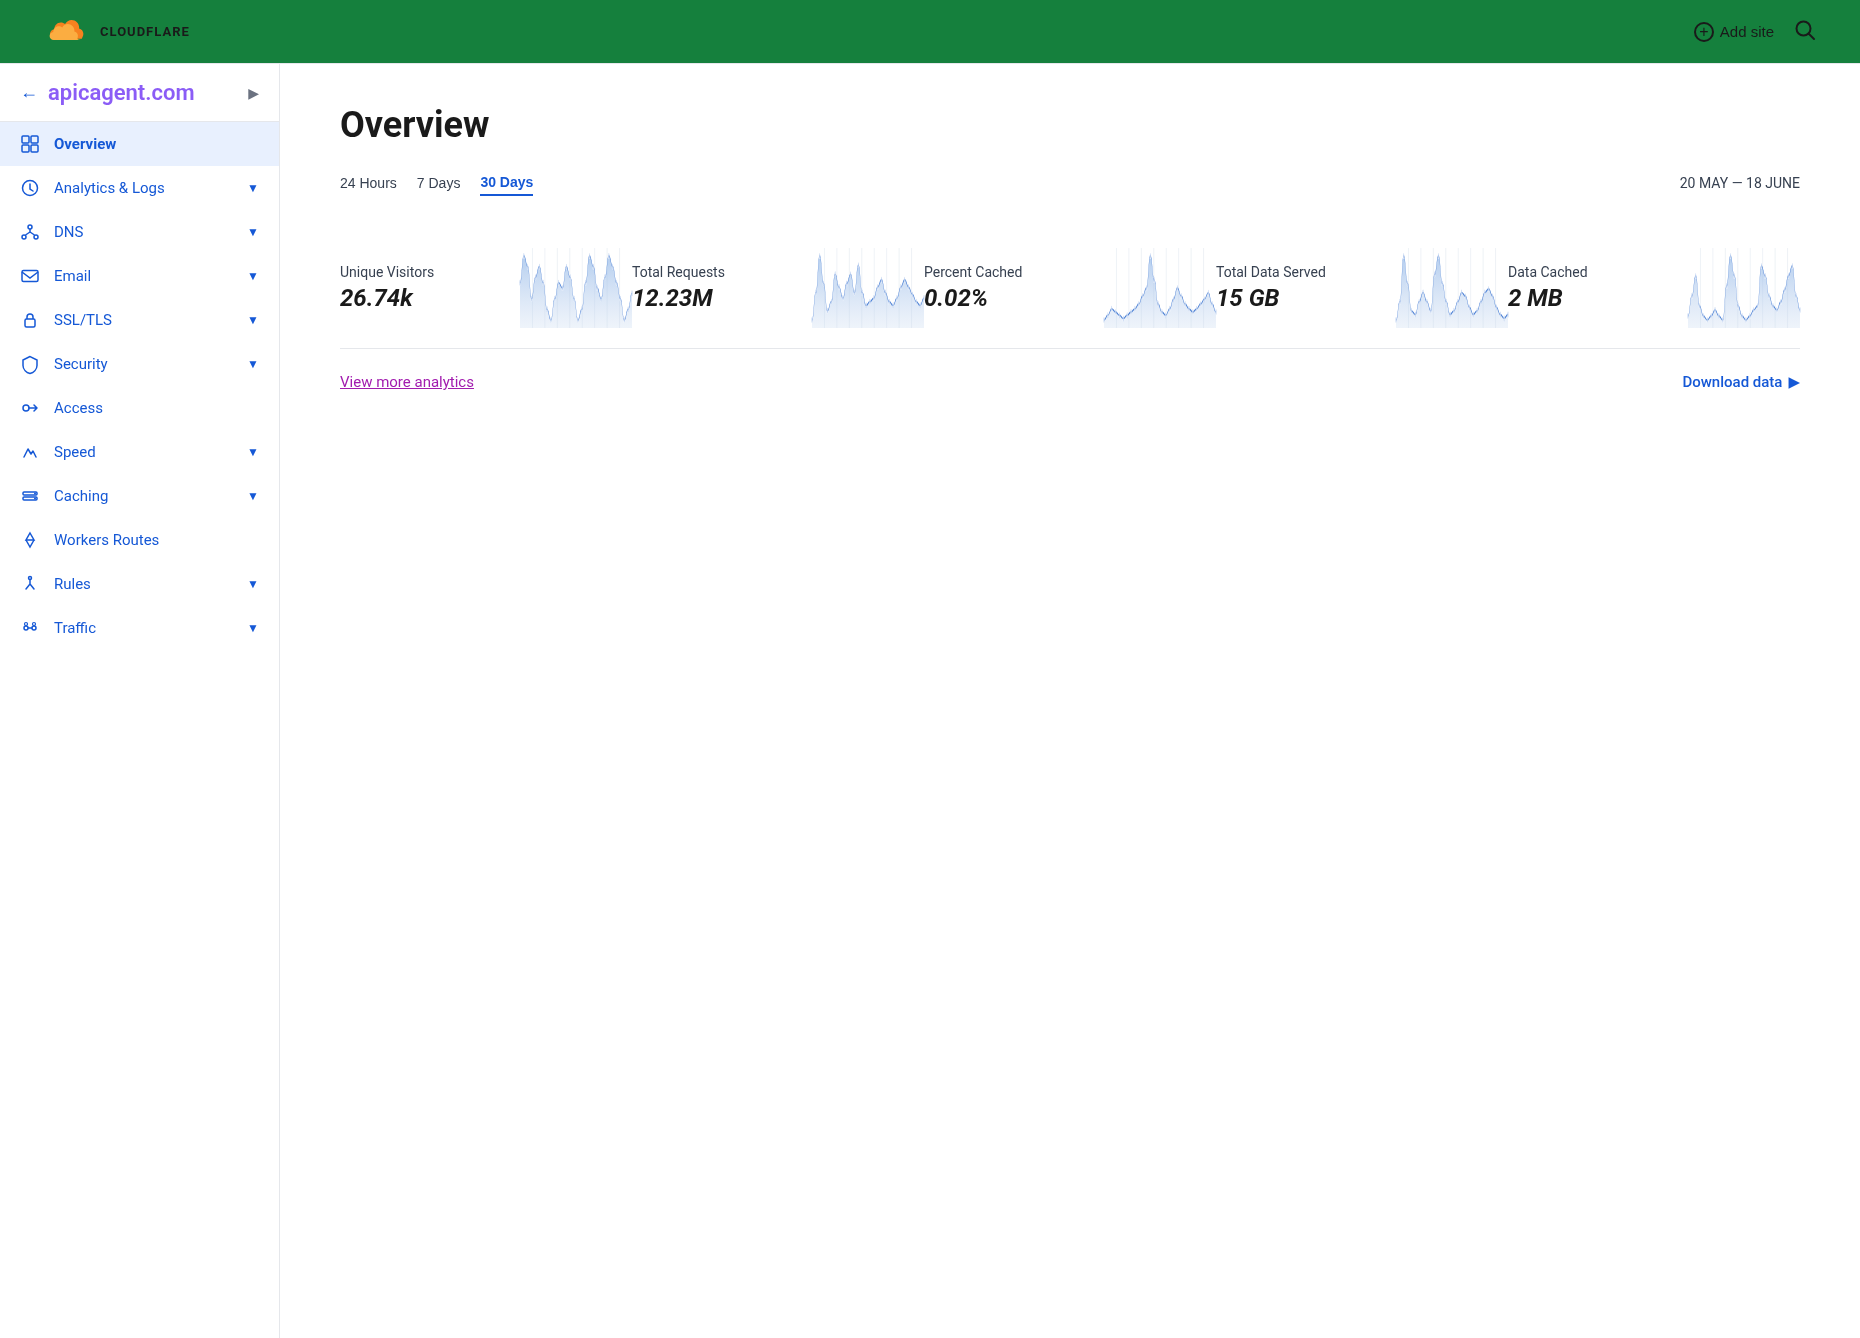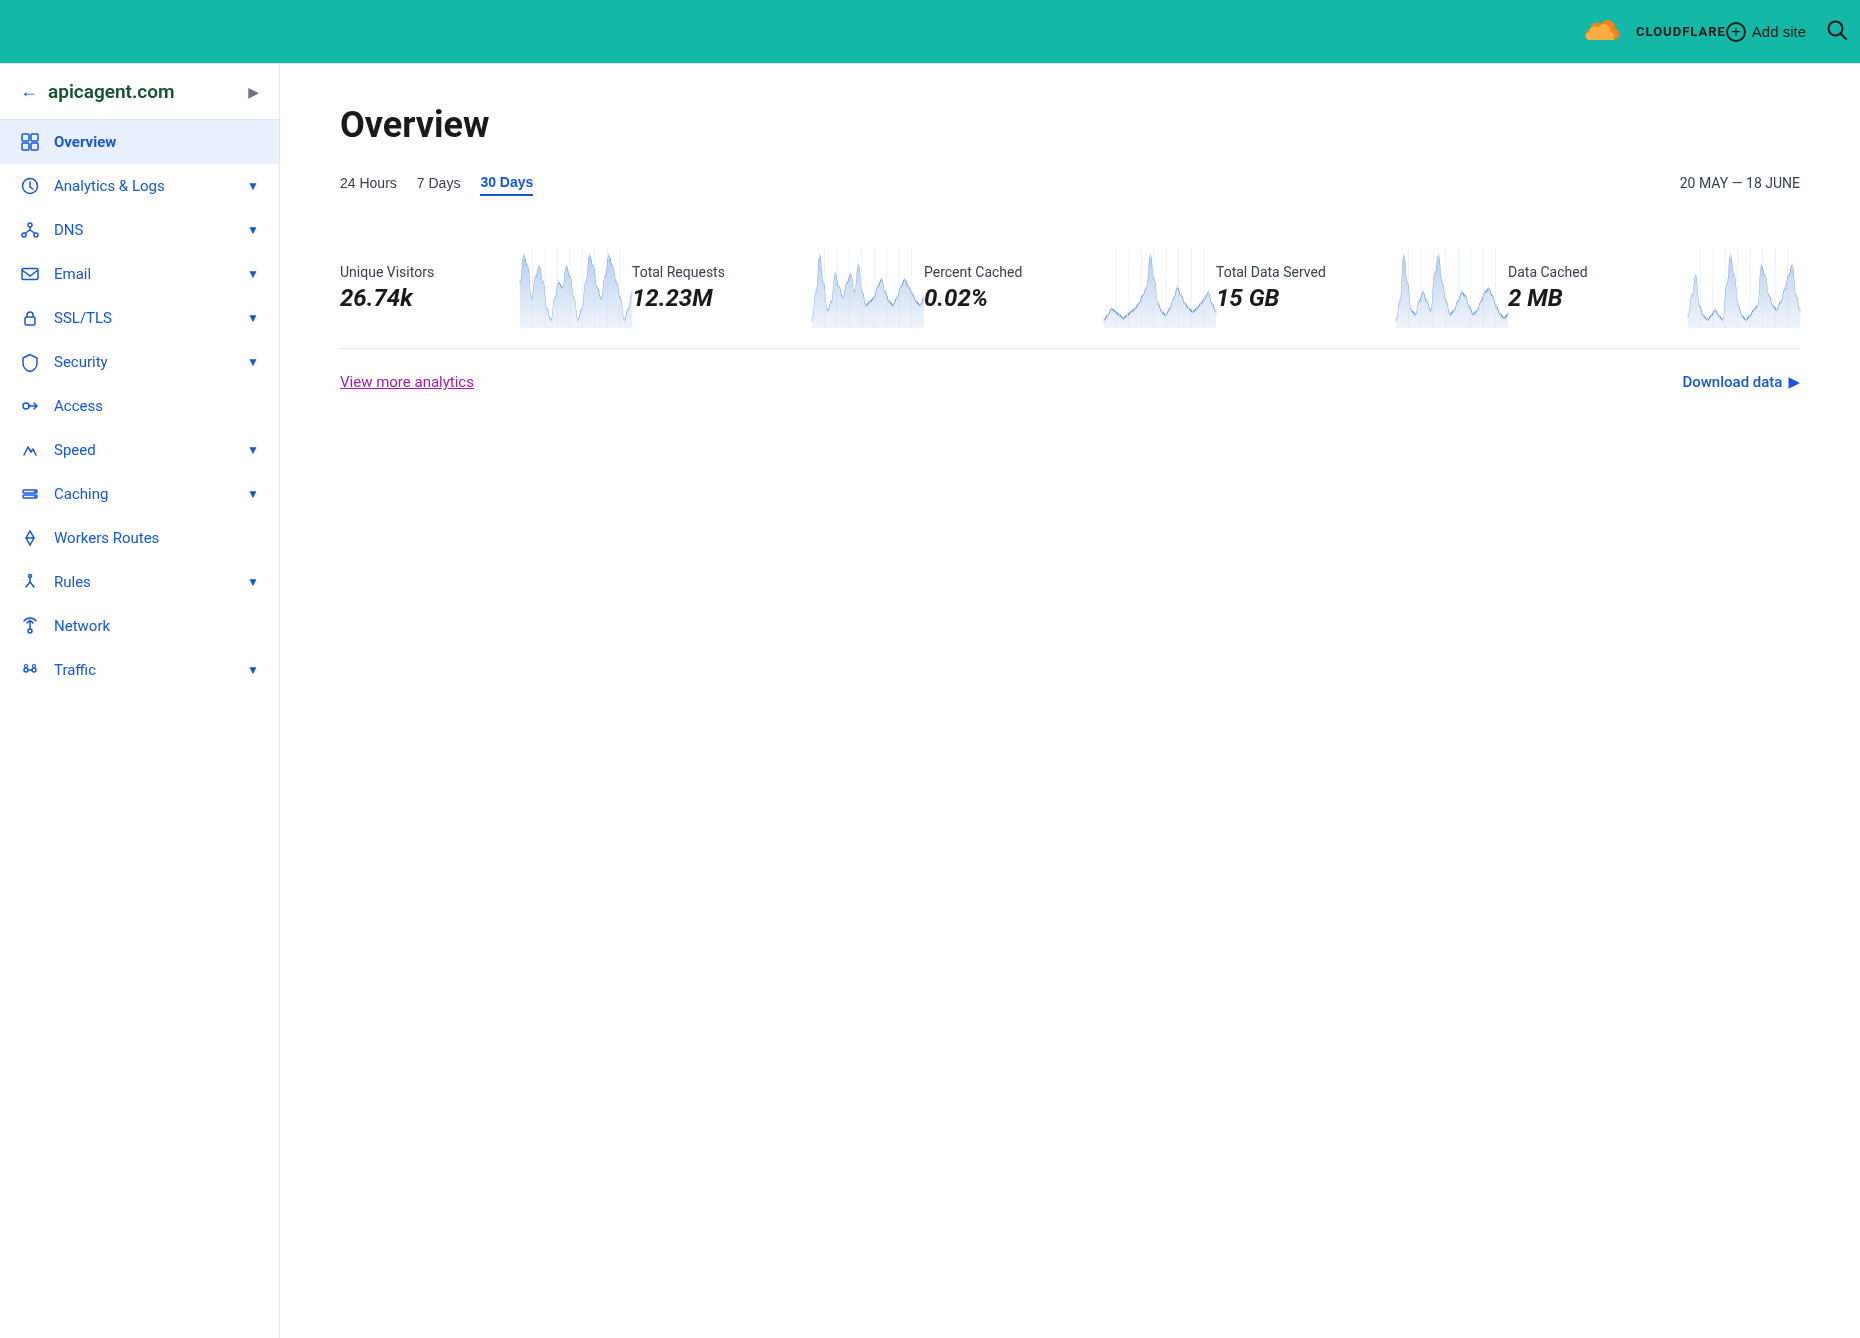--- a/index.html
+++ b/index.html
@@ -1,22 +1,22 @@
 <!DOCTYPE html>
 <html><head>
   <meta charset="utf-8">
   <style>
     * { box-sizing: border-box; margin: 0; padding: 0; }
     body { font-family: -apple-system, BlinkMacSystemFont, 'Segoe UI', Roboto, sans-serif; background: #fff; color: #1a1a1a; display: flex; flex-direction: column; height: 100vh; }
 
     
     .top-nav {
-      display: flex; align-items: center; justify-content: flex-end;
-      padding: 0 12px; height: 64px; border-bottom: 1px solid #e5e7eb;
-      background: #14b8a6; flex-shrink: 0;
+      display: flex; align-items: center; justify-content: space-between;
+      padding: 0 44px; height: 64px; border-bottom: 1px solid #e5e7eb;
+      background: #15803d; flex-shrink: 0;
     }
     .top-nav-left { display: flex; align-items: center; gap: 8px; }
     .cloudflare-logo { display: flex; align-items: center; gap: 8px; }
     .cf-cloud { width: 48px; height: 32px; }
     .cf-wordmark { font-size: 13px; font-weight: 700; color: #1a1a1a; letter-spacing: 1px; text-transform: uppercase; }
     .top-nav-right { display: flex; align-items: center; gap: 20px; }
     .add-site-btn {
       display: flex; align-items: center; gap: 6px;
       font-size: 15px; color: #1a1a1a; background: none; border: none; cursor: pointer; font-weight: 500;
     }
@@ -29,21 +29,21 @@
     .sidebar {
       width: 280px; border-right: 1px solid #e5e7eb; overflow-y: auto;
       flex-shrink: 0; background: #fff;
     }
     .site-header {
       display: flex; align-items: center; justify-content: space-between;
       padding: 16px 20px; border-bottom: 1px solid #e5e7eb;
     }
     .site-header-left { display: flex; align-items: center; gap: 10px; }
     .back-arrow { color: #1558d6; font-size: 18px; cursor: pointer; background: none; border: none; }
-    .site-name { font-size: 19px; font-weight: 600; color: #14532d; }
+    .site-name { font-size: 22px; font-weight: 600; color: #8b5cf6; }
     .chevron-right { color: #6b7280; font-size: 14px; }
 
     .nav-item {
       display: flex; align-items: center; justify-content: space-between;
       padding: 12px 20px; cursor: pointer; color: #1558d6; font-size: 15px;
       transition: background 0.15s;
     }
     .nav-item.active { background: #e8f0fe; font-weight: 700; }
     .nav-item-left { display: flex; align-items: center; gap: 14px; }
     .nav-icon { width: 20px; height: 20px; display: flex; align-items: center; justify-content: center; color: #1558d6; font-size: 16px; flex-shrink: 0; }
@@ -251,32 +251,20 @@
     <div class="nav-item-left">
       <span class="nav-icon">
               <svg width="18" height="18" viewBox="0 0 18 18" fill="none">
                 <circle cx="9" cy="3" r="1.5" stroke="#1558d6" stroke-width="1.5"></circle>
                 <path d="M9 4.5V9l-4 5M9 9l4 5" stroke="#1558d6" stroke-width="1.5" stroke-linecap="round"></path>
               </svg>
             </span>
       <span>Rules</span>
     </div>
     <span class="nav-chevron">▼</span>
-  </div>
-        <div class="nav-item">
-    <div class="nav-item-left">
-      <span class="nav-icon">
-              <svg width="18" height="18" viewBox="0 0 18 18" fill="none">
-                <circle cx="9" cy="14" r="2" stroke="#1558d6" stroke-width="1.5"></circle>
-                <path d="M9 12V3M6 6C6.8 4.8 7.8 4 9 4s2.2.8 3 2M3 4c1.5-2 3.5-3 6-3s4.5 1 6 3" stroke="#1558d6" stroke-width="1.5" stroke-linecap="round"></path>
-              </svg>
-            </span>
-      <span>Network</span>
-    </div>
-
   </div>
         <div class="nav-item">
     <div class="nav-item-left">
       <span class="nav-icon">
               <svg width="18" height="18" viewBox="0 0 18 18" fill="none">
                 <circle cx="5" cy="9" r="2" stroke="#1558d6" stroke-width="1.5"></circle>
                 <circle cx="13" cy="9" r="2" stroke="#1558d6" stroke-width="1.5"></circle>
                 <path d="M7 9h2M11 9h-2" stroke="#1558d6" stroke-width="1.5"></path>
                 <circle cx="5" cy="5" r="1.5" stroke="#1558d6" stroke-width="1.2"></circle>
                 <circle cx="13" cy="5" r="1.5" stroke="#1558d6" stroke-width="1.2"></circle>

